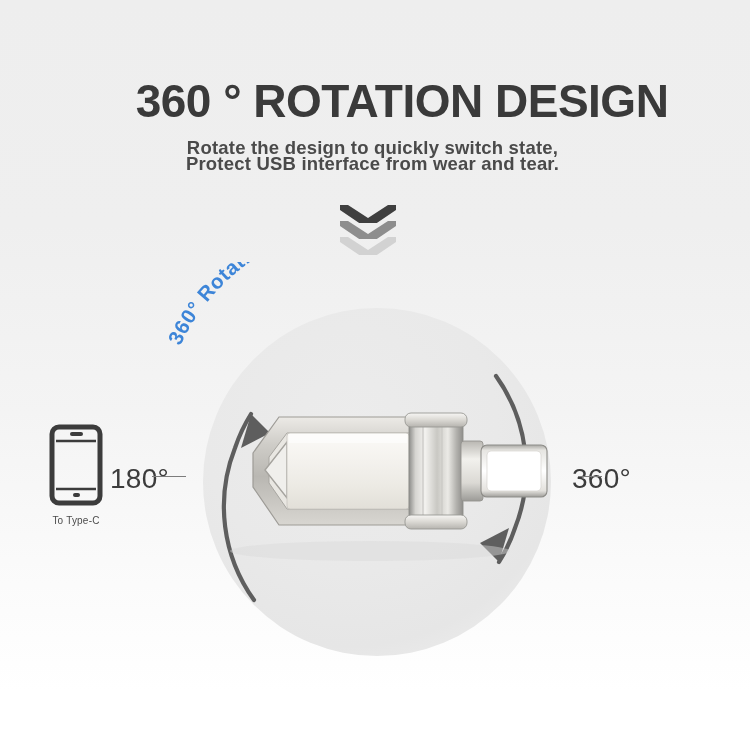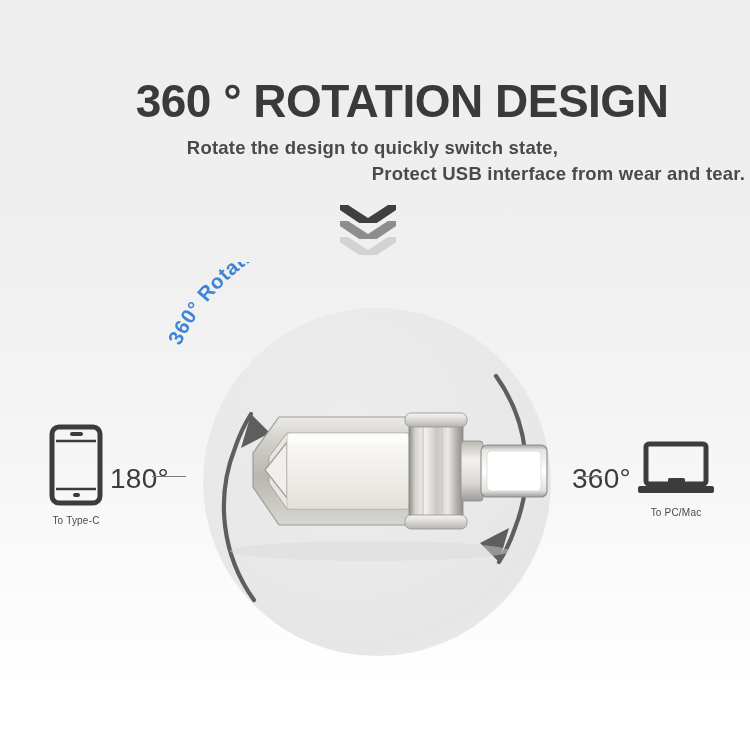--- a/index.html
+++ b/index.html
@@ -35,21 +35,21 @@
     left: 0;
     width: 745px;
     text-align: center;
     font-size: 18.5px;
     font-weight: bold;
     letter-spacing: 0.2px;
     color: #4a4a4a;
     white-space: nowrap;
   }
   .subline.l1 { top: 137px; }
-  .subline.l2 { top: 163px; text-align: right; }
+  .subline.l2 { top: 153px; }
 
   
   .chevrons {
     position: absolute;
     left: 50%;
     transform: translateX(-50%);
     top: 205px;
     width: 70px;
     height: 58px;
   }
@@ -280,25 +280,17 @@
       <line x1="7" y1="65" x2="47" y2="65" stroke="#3c3c3c" stroke-width="2.4"></line>
       <rect x="21" y="8" width="13" height="4" rx="2" fill="#3c3c3c"></rect>
       <rect x="24" y="69" width="7" height="4" rx="2" fill="#3c3c3c"></rect>
     </svg>
     <div class="dev-label">To Type-C</div>
   </div>
 
   <div class="deg left-deg">180°</div>
   <div class="lead l"></div>
 
-  <div class="side right">
-    <svg class="dev-icon" width="80" height="58" viewBox="0 0 80 58">
-      <rect x="10" y="4" width="60" height="40" rx="3" fill="none" stroke="#3c3c3c" stroke-width="5"></rect>
-      <rect x="2" y="46" width="76" height="7" rx="2" fill="#3c3c3c"></rect>
-      <rect x="32" y="38" width="17" height="5" rx="1.5" fill="#3c3c3c"></rect>
-    </svg>
-    <div class="dev-label">To PC/Mac</div>
-  </div>
 
   <div class="deg right-deg">360°</div>
   <div class="lead r"></div>
 
 </div>
 
 </body></html>

